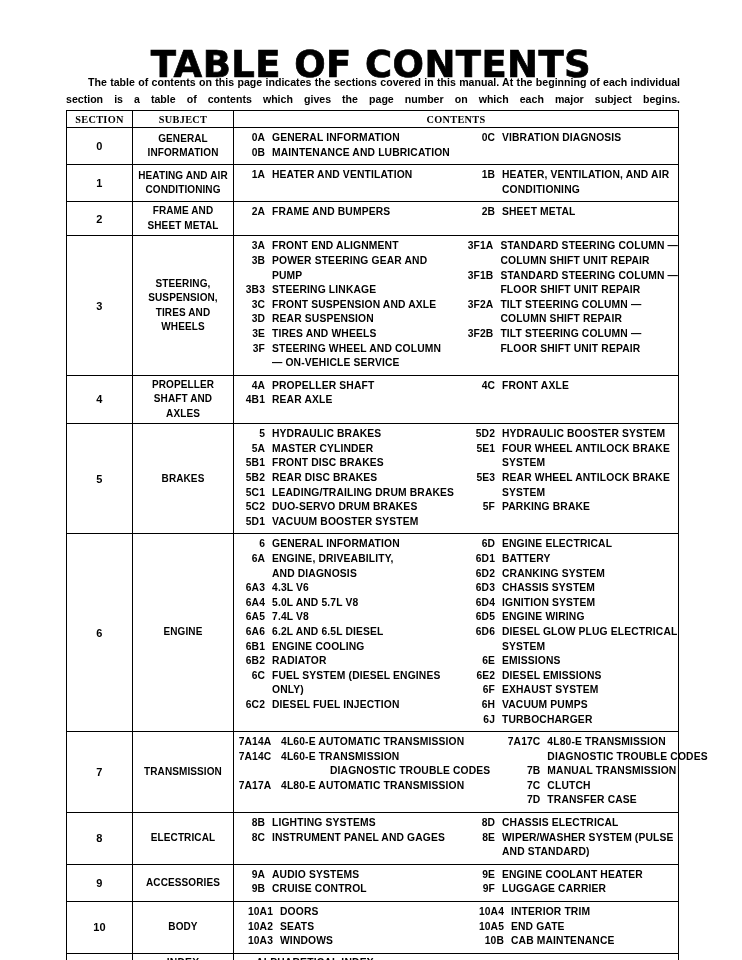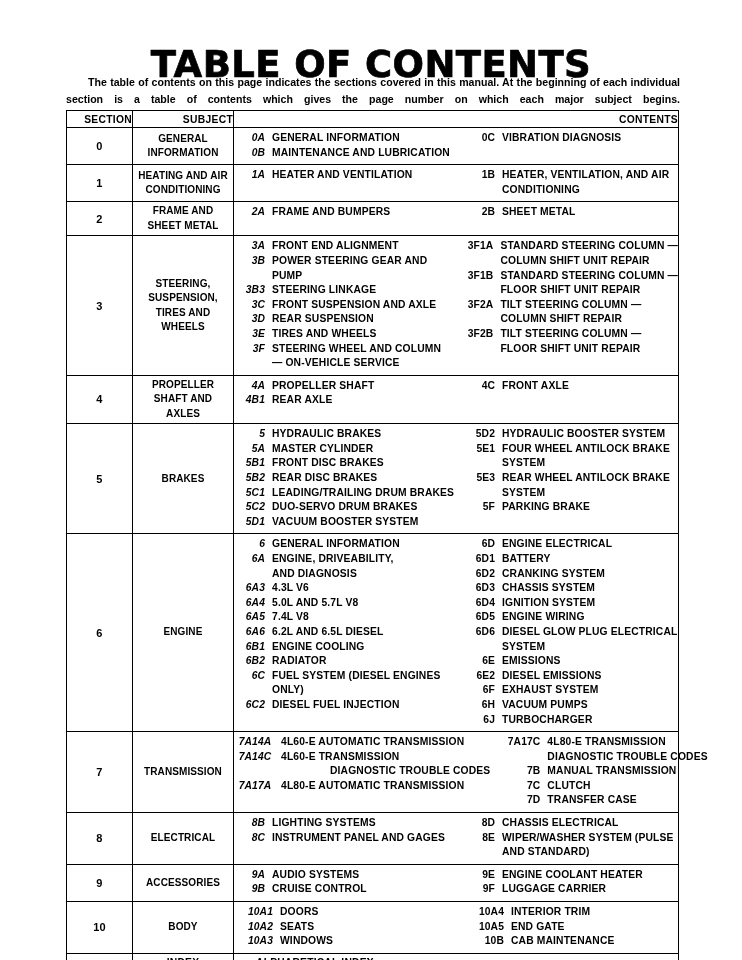--- a/index.html
+++ b/index.html
@@ -69,25 +69,26 @@
     padding: 0;
     vertical-align: middle;
     font-size: 10.3px;
     font-weight: bold;
   }
   .col-section { width: 66px; }
   .col-subject { width: 101px; }
   .col-contents { width: 445px; }
 
   thead th {
-    text-align: right;
+    text-align: center;
     height: 16px;
     font-size: 10.6px;
     letter-spacing: 0.3px;
     padding: 1px 0 2px 0;
+    font-family: Liberation Serif, serif;
   }
 
   td.cell-section {
     text-align: center;
     font-size: 11px;
     letter-spacing: 0.2px;
   }
   td.cell-subject {
     text-align: center;
     line-height: 14.5px;
@@ -122,21 +123,21 @@
     letter-spacing: 0.1px;
     white-space: nowrap;
   }
   .row .label {
     flex: 1 1 auto;
     letter-spacing: 0.15px;
     white-space: nowrap;
   }
 
   
-  .cc-left .code  { width: 31px; font-style: italic; }
+  .cc-left .code  { width: 31px; }
   .cc-right .code { width: 33px; }
 
   
   .w-wide .cc-left .code  { width: 42px; text-align: center; padding-right: 5px;}
   .w-wide .cc-right .code { width: 44px; }
   .w-mid .cc-left .code   { width: 39px; }
   .w-mid .cc-right .code  { width: 42px; }
 
   
   .cc-right { padding-left: 6px; }

